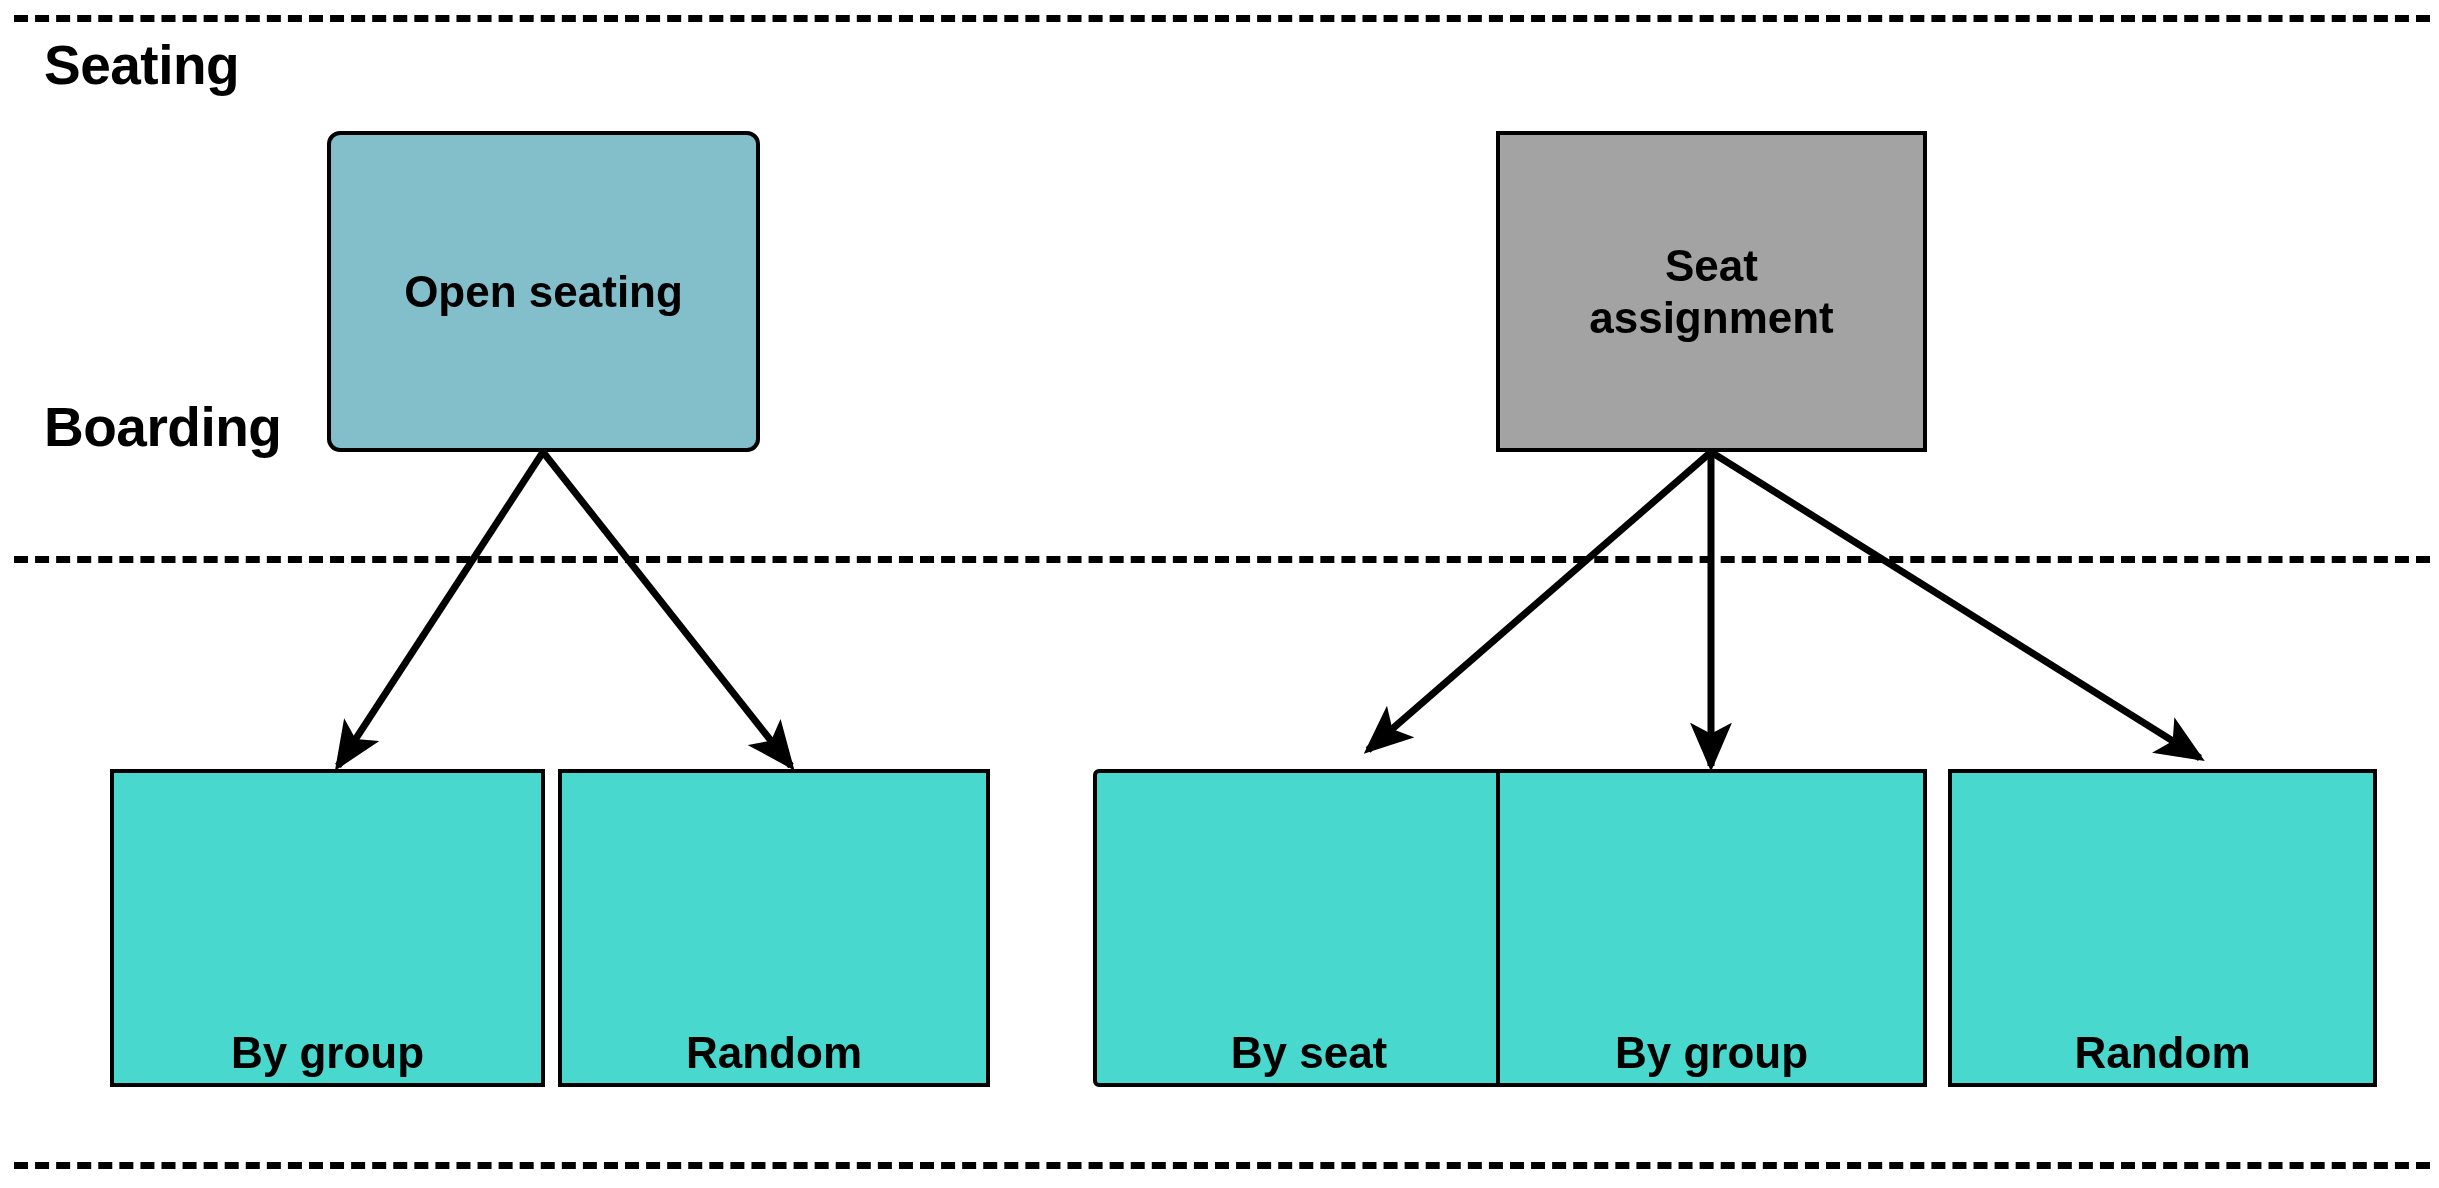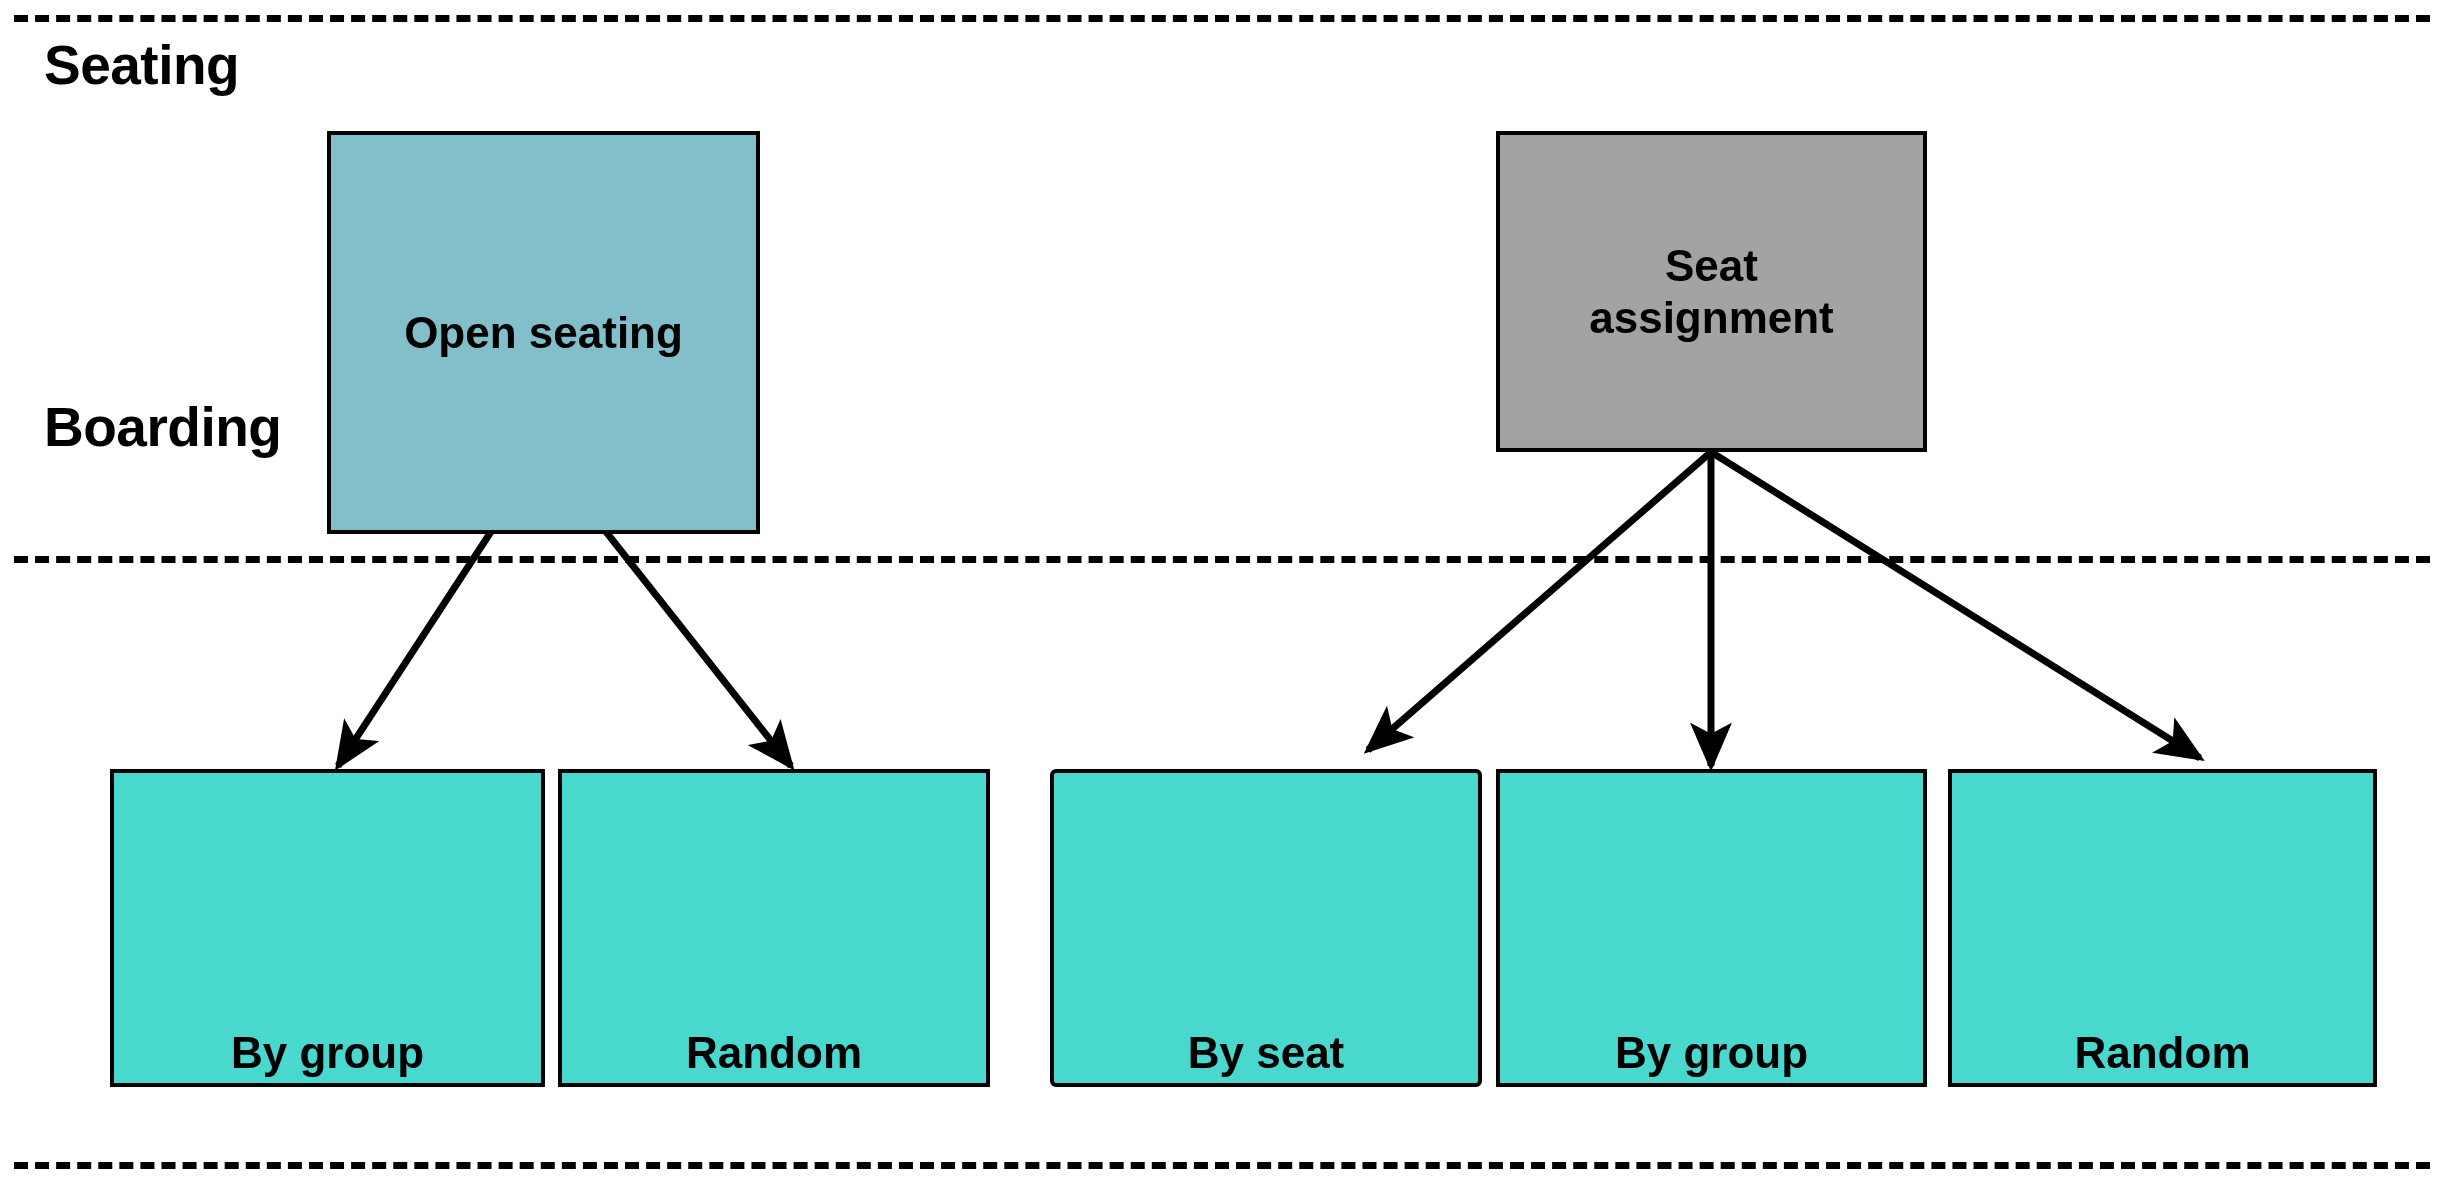--- a/index.html
+++ b/index.html
@@ -91,38 +91,38 @@
     </defs>
     <g id="edge-lines" stroke="#000000" stroke-width="7" fill="none">
         <line x1="543" y1="452" x2="338" y2="766" marker-end="url(#arrowhead)"></line>
         <line x1="543" y1="452" x2="791" y2="766" marker-end="url(#arrowhead)"></line>
         <line x1="1711" y1="452" x2="1368" y2="750" marker-end="url(#arrowhead)"></line>
         <line x1="1711" y1="452" x2="1711" y2="766" marker-end="url(#arrowhead)"></line>
         <line x1="1711" y1="452" x2="2200" y2="758" marker-end="url(#arrowhead)"></line>
       </g>
   </svg>
 
-  <div class="node seating" style="left: 327px; top: 131px; width: 433px; height: 403px; background: rgb(130, 191, 203);">
+  <div class="node seating" style="left: 327px; top: 131px; width: 433px; height: 321px; background: rgb(130, 191, 203); border-radius: 13px;">
     <span class="node-label">Open seating</span>
   </div>
 
   <div class="node seating" style="left: 1496px; top: 131px; width: 431px; height: 321px; background: #a3a3a3;">
     <span class="node-label">Seat
 assignment</span>
   </div>
 
   <div class="node boarding" style="left: 110px; top: 769px; width: 435px; height: 318px; background: rgb(72, 216, 205);">
     <span class="node-label">By group</span>
   </div>
 
   <div class="node boarding" style="left: 558px; top: 769px; width: 432px; height: 318px; background: rgb(72, 216, 205);">
     <span class="node-label">Random</span>
   </div>
 
-  <div class="node boarding" style="left: 1050px; top: 769px; width: 432px; height: 318px; background: rgb(72, 216, 205); border-radius: 6px;">
+  <div class="node boarding" style="left: 1093px; top: 769px; width: 432px; height: 318px; background: rgb(72, 216, 205); border-radius: 6px;">
     <span class="node-label">By seat</span>
   </div>
 
   <div class="node boarding" style="left: 1496px; top: 769px; width: 431px; height: 318px; background: rgb(72, 216, 205);">
     <span class="node-label">By group</span>
   </div>
 
   <div class="node boarding" style="left: 1948px; top: 769px; width: 429px; height: 318px; background: rgb(72, 216, 205);">
     <span class="node-label">Random</span>
   </div>

